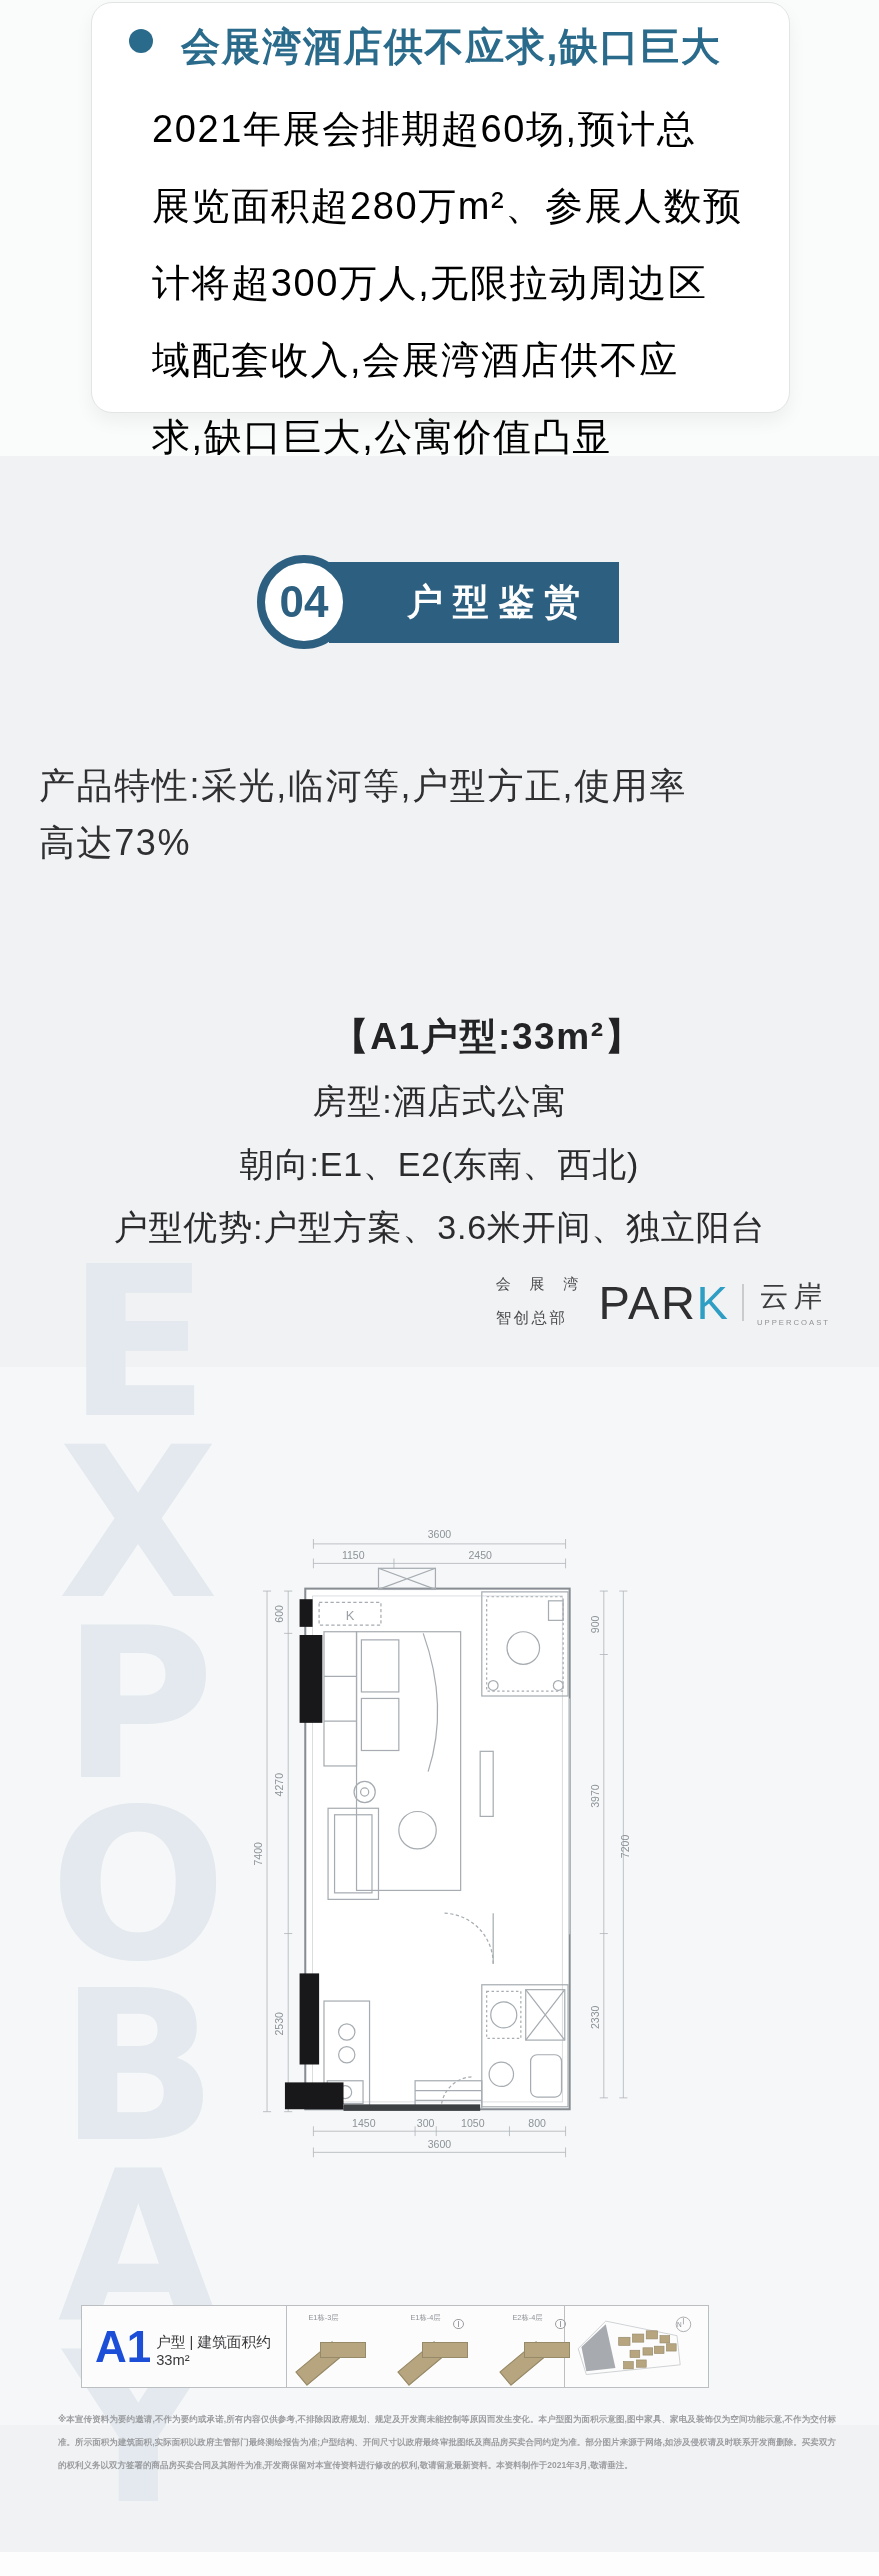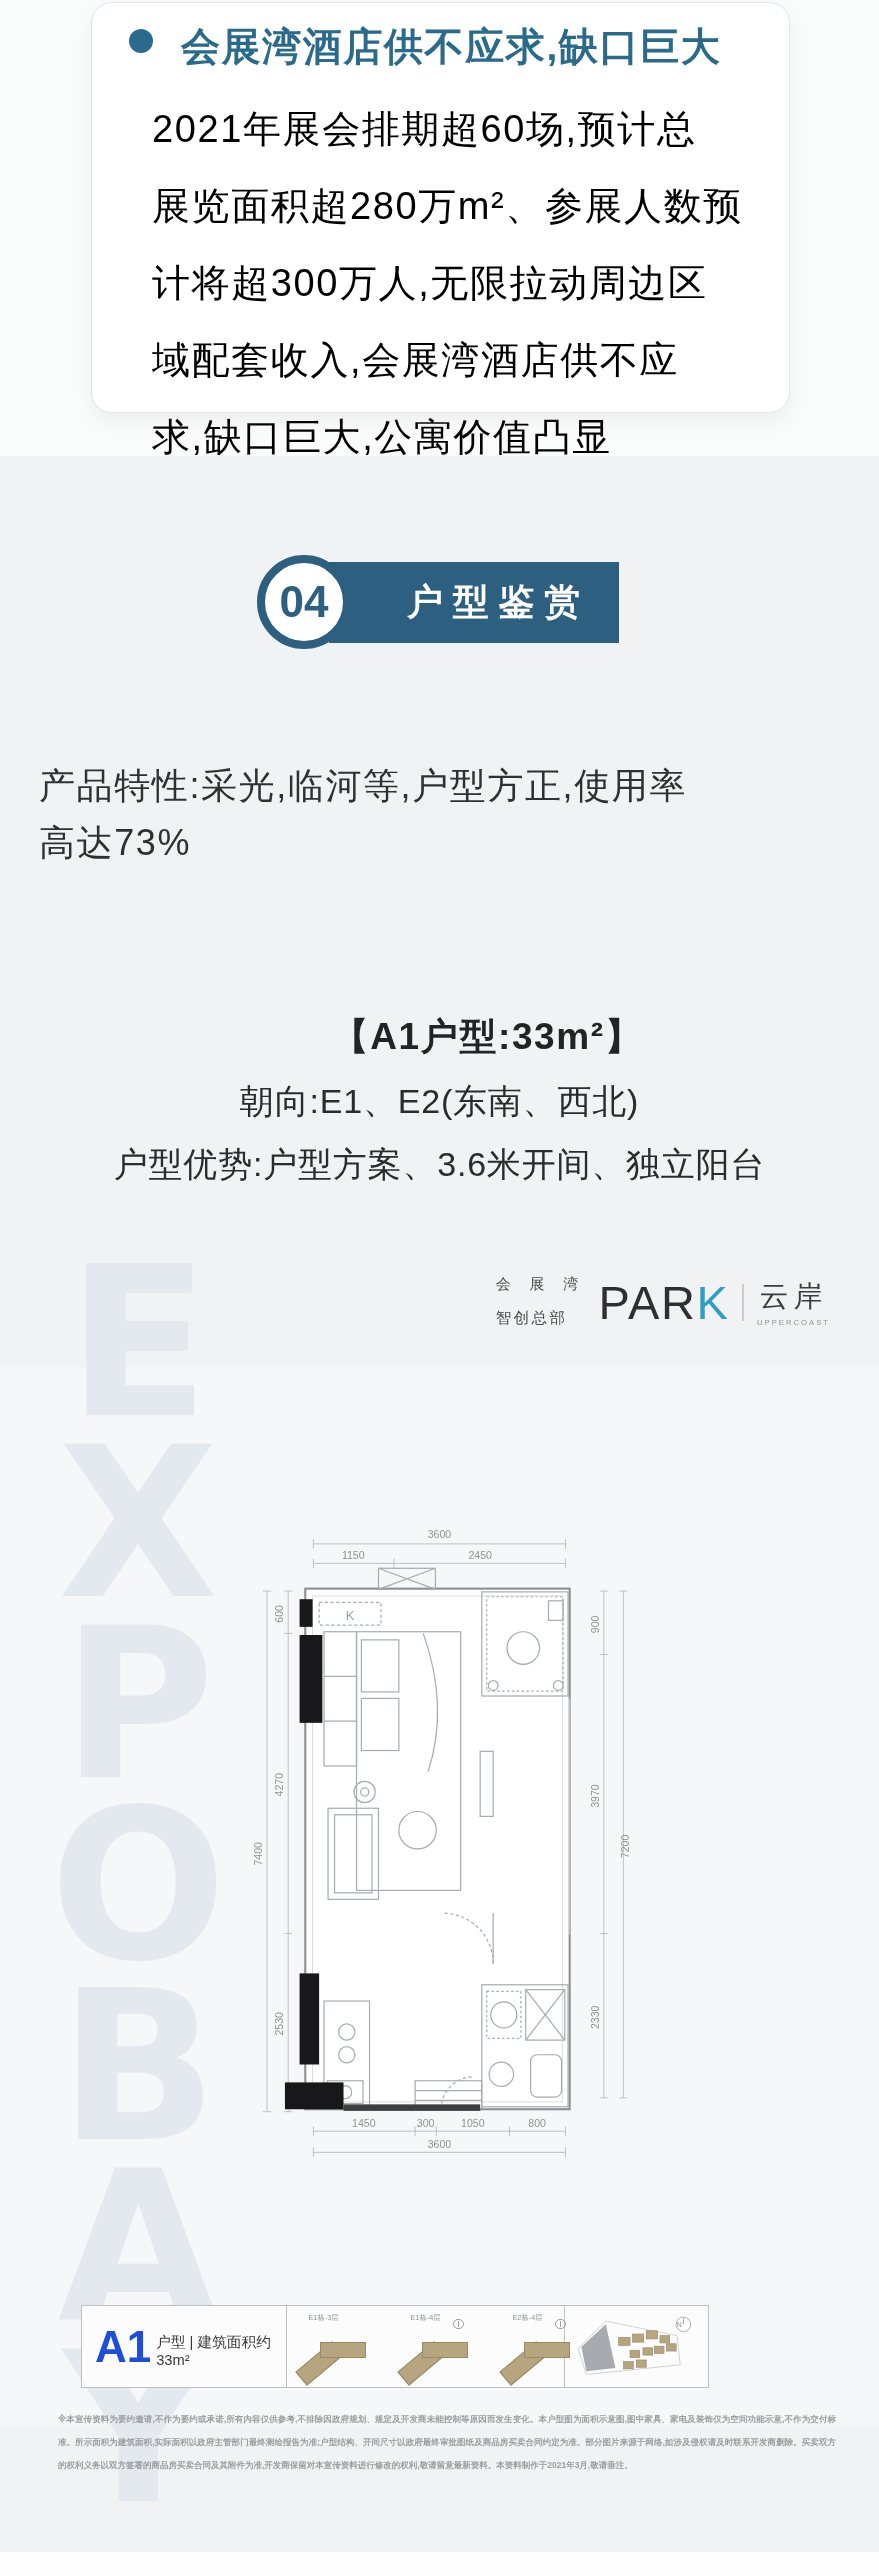--- a/index.html
+++ b/index.html
@@ -112,20 +112,21 @@
   <div class="abs badge-banner">户型鉴赏</div>
   <div class="abs badge-circle">04</div>
 
   <div class="abs features">
     <div>产品特性:采光,临河等,户型方正,使用率</div>
     <div>高达73%</div>
   </div>
 
   <div class="abs unit-title">【A1户型:33m²】</div>
   <div class="abs unit-rows">
+    <div>房型:酒店式公寓</div>
     <div>朝向:E1、E2(东南、西北)</div>
     <div>户型优势:户型方案、3.6米开间、独立阳台</div>
   </div>
 
   <div class="abs logo">
     <div class="logo-cn">
       <div class="t">会 展 湾</div>
       <div class="b">智创总部</div>
     </div>
     <div class="logo-park"><span>PAR</span><span class="k">K</span></div>

